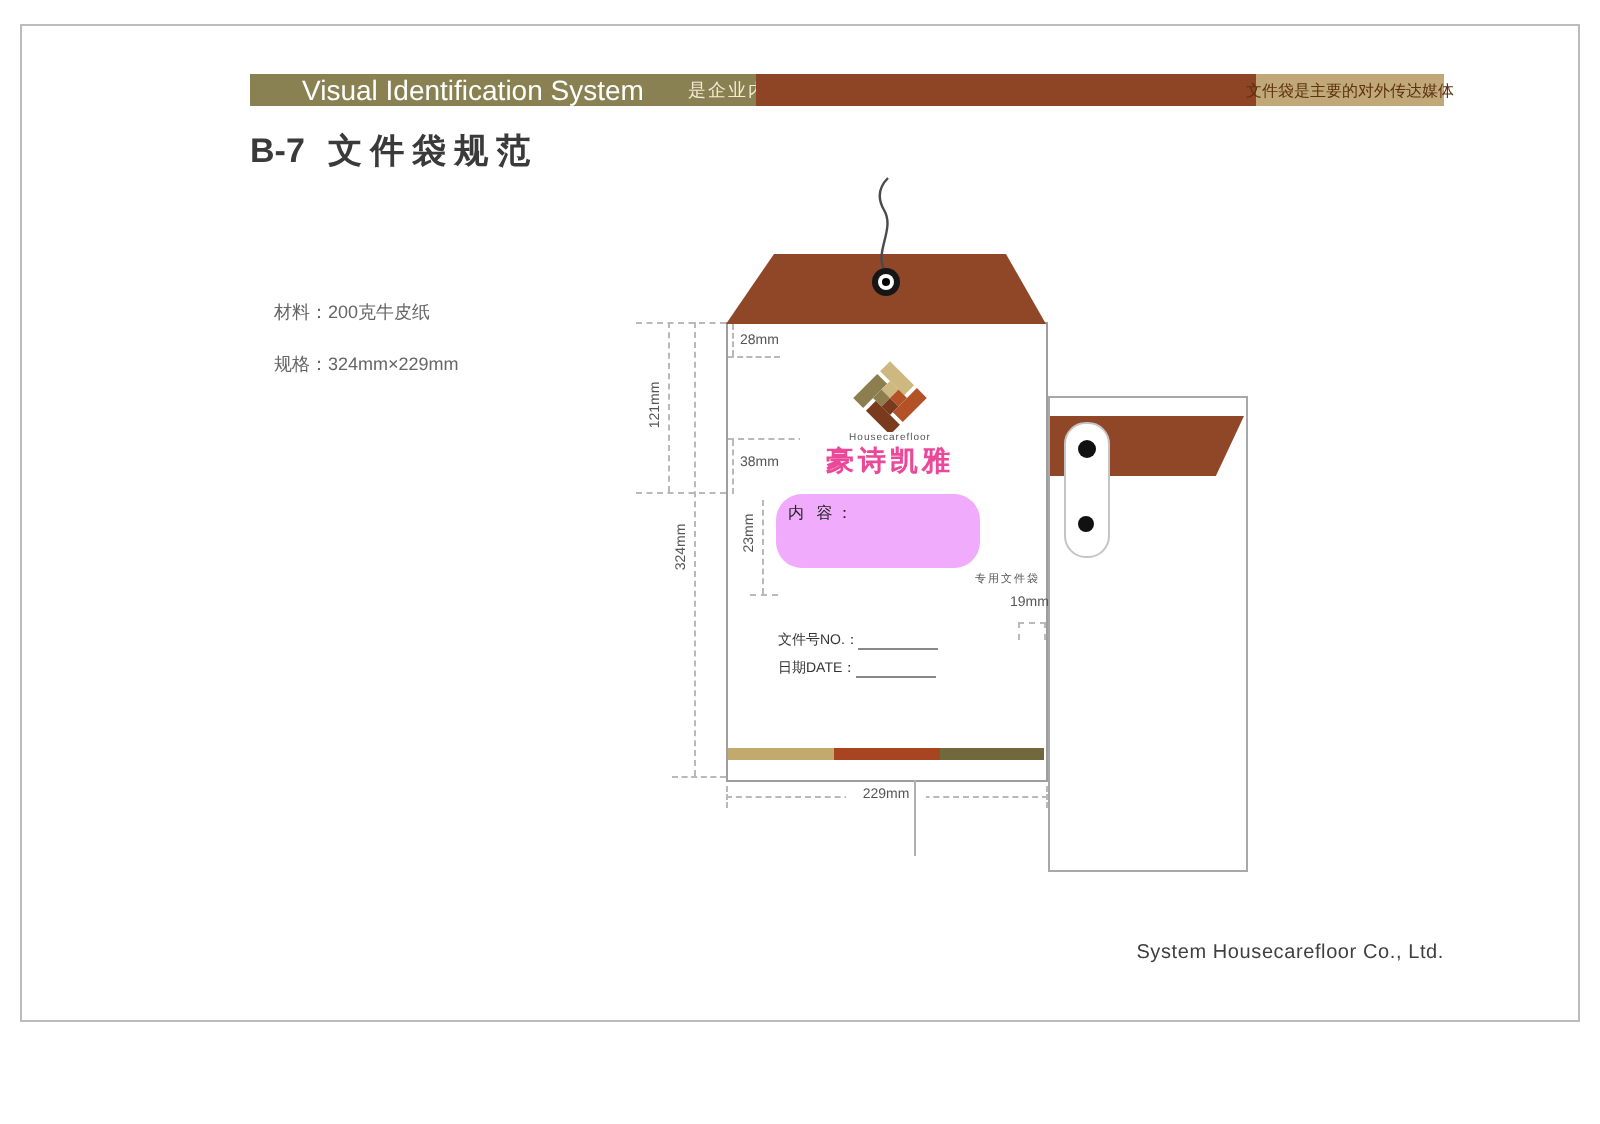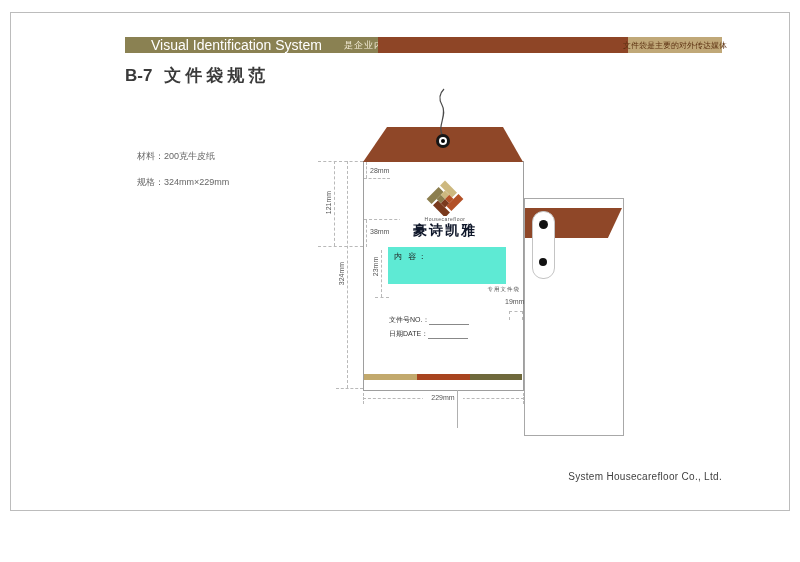--- a/index.html
+++ b/index.html
@@ -64,26 +64,26 @@
       <rect x="21" y="15" width="6" height="6" fill="#b35127"></rect>
       <rect x="15" y="21" width="6" height="6" fill="#8c7e4e"></rect>
       <rect x="21" y="21" width="6" height="6" fill="#7a3a1d"></rect>
     </g>
   </svg>
 
   <div class="dh" style="left:364px;top:219px;width:114px;"></div>
   <div class="abs" style="left:400px;top:216px;width:90px;text-align:center;font-size:5px;color:#555;
               letter-spacing:0.5px;background:#fff;">Housecarefloor</div>
   <div class="abs" style="left:398px;top:222px;width:94px;text-align:center;font-size:14px;font-weight:bold;
-              color:#0f172a;letter-spacing:2px;">豪诗凯雅</div>
+              color:#ec4899;letter-spacing:2px;">豪诗凯雅</div>
 
   <div class="dv" style="left:366px;top:220px;height:27px;"></div>
   <div class="dim" style="left:370px;top:228px;">38mm</div>
 
-  <div class="abs" style="left:388px;top:247px;width:118px;height:37px;background:#5eead4;">
+  <div class="abs" style="left:388px;top:247px;width:102px;height:37px;background:#f0abfc;border-radius:13px;">
     <span style="position:absolute;left:6px;top:4px;font-size:8px;color:#222;letter-spacing:2px;">内 容：</span>
   </div>
 
   <div class="dv" style="left:381px;top:250px;height:47px;"></div>
   <div class="dh" style="left:375px;top:297px;width:14px;"></div>
   <div class="vdim" style="left:357px;top:262px;">23mm</div>
 
   <div class="abs" style="left:466px;top:286px;width:54px;text-align:right;font-size:5.5px;color:#555;letter-spacing:1px;">专用文件袋</div>
 
   <div class="dim" style="left:505px;top:298px;">19mm</div>

